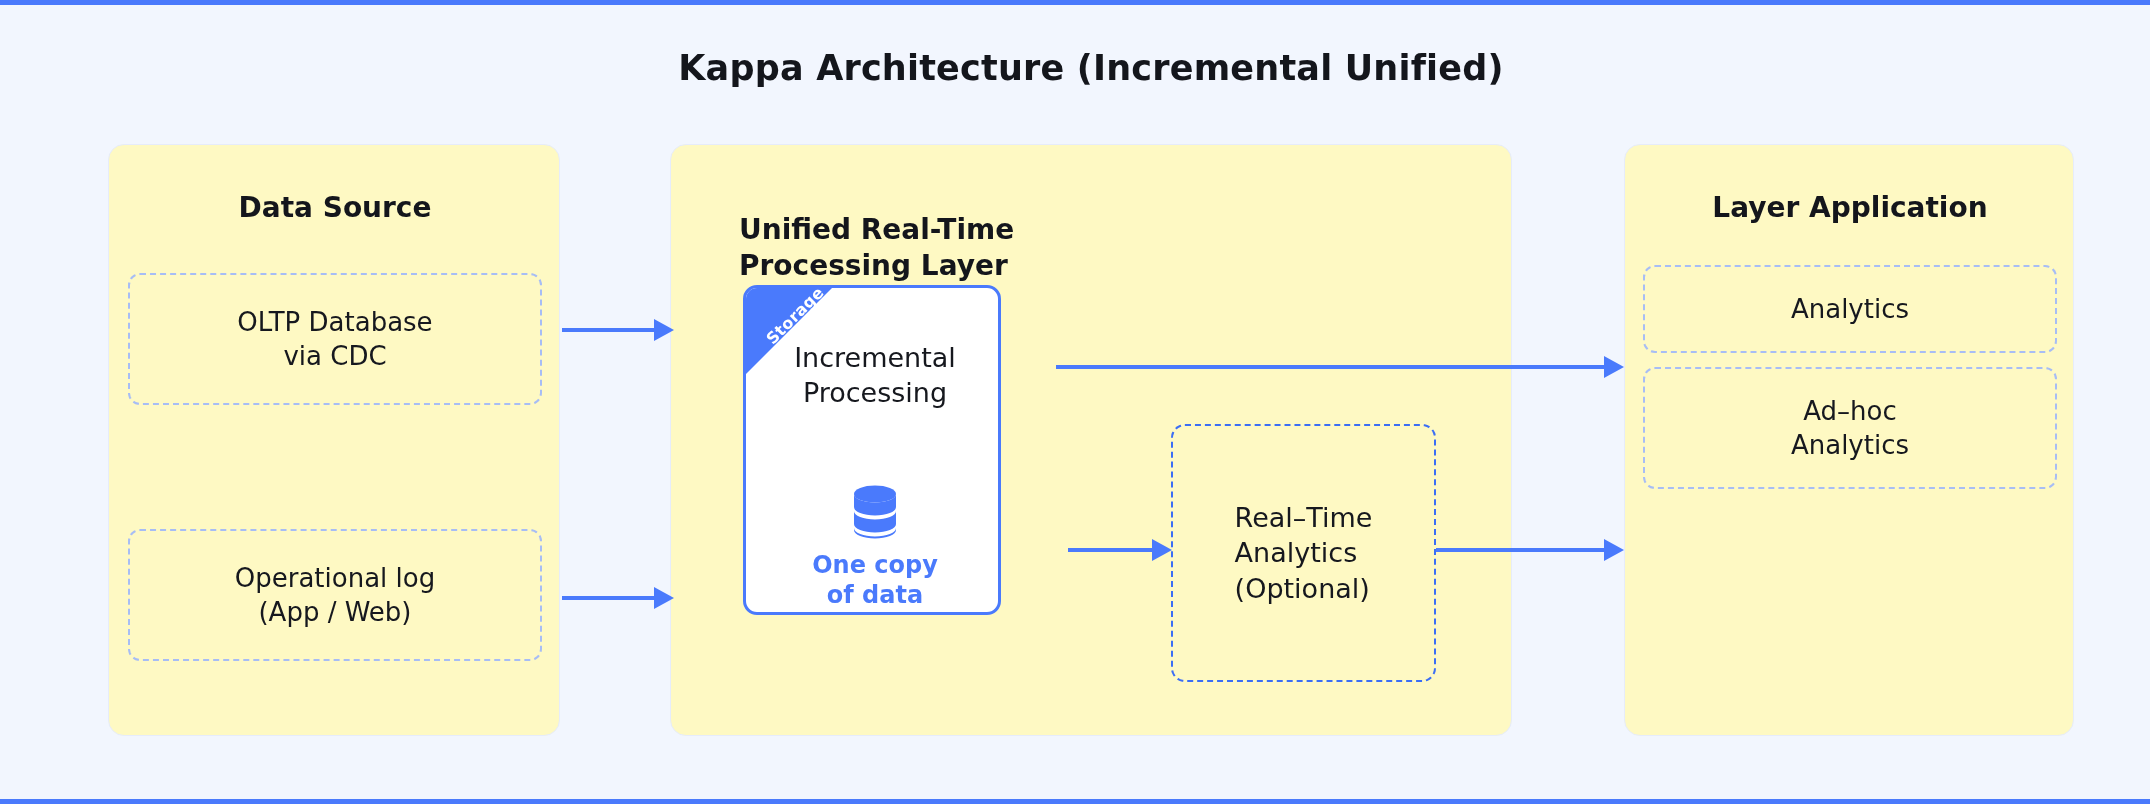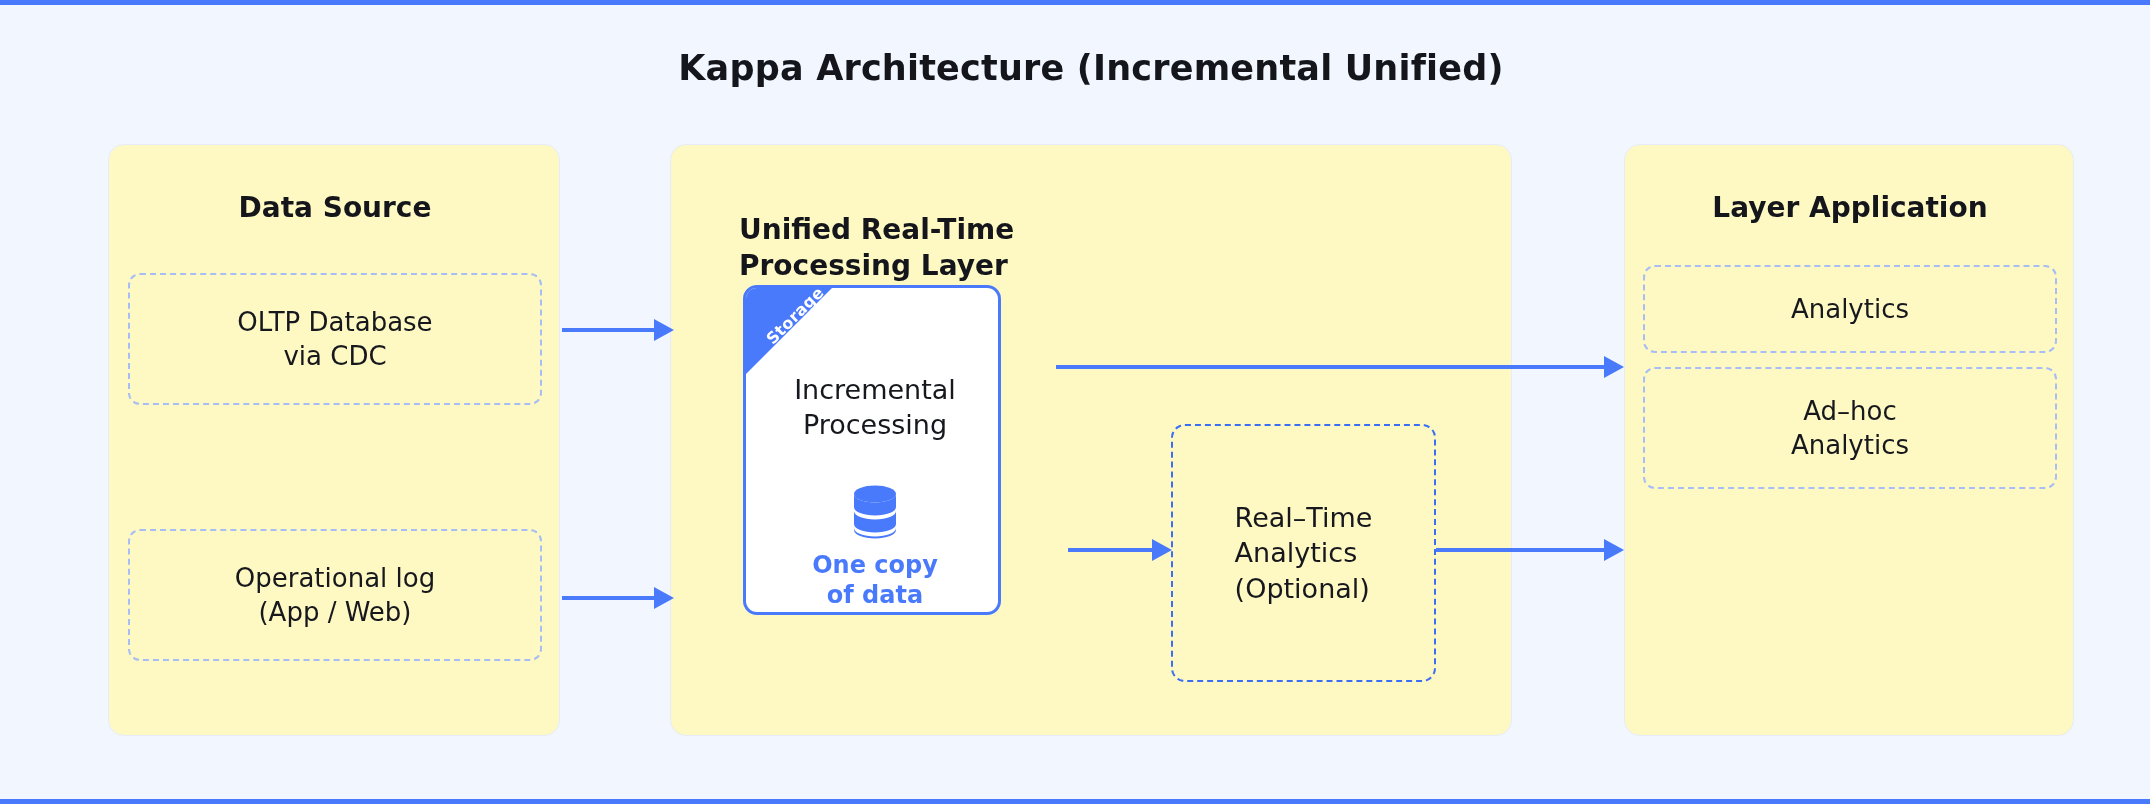--- a/index.html
+++ b/index.html
@@ -128,21 +128,20 @@
   }
   #proc-label {
     position: absolute;
     left: 0;
     top: 52px;
     width: 258px;
     text-align: center;
     font-size: 27px;
     color: #16181e;
     line-height: 1.3;
-    margin-top: 32px;
   }
   #db-icon {
     position: absolute;
     left: 104px;
     top: 197px;
     width: 50px;
     height: 54px;
   }
   #proc-sub {
     position: absolute;

